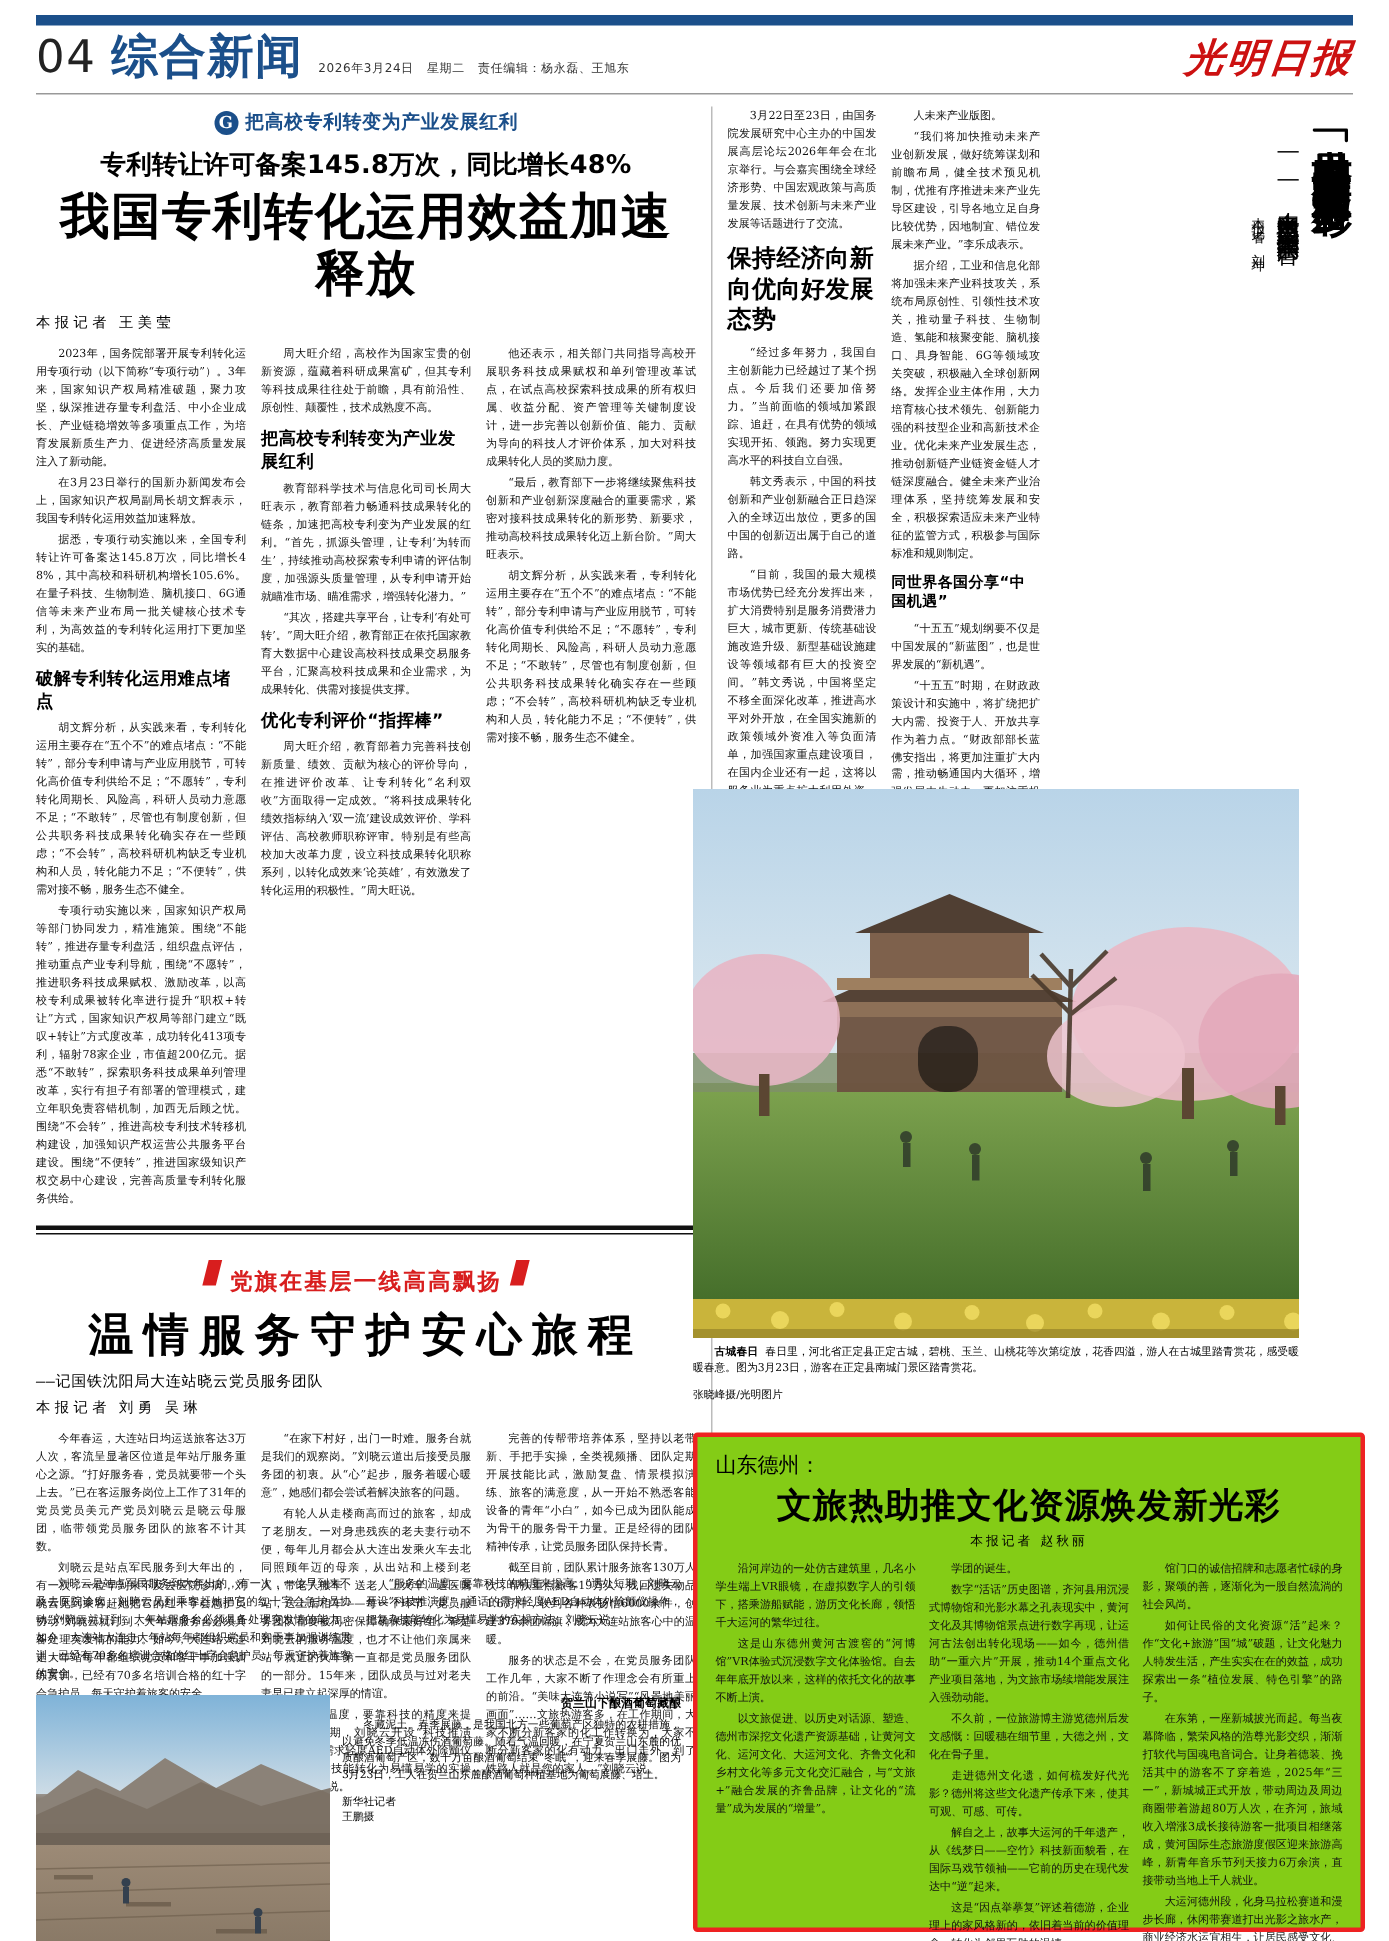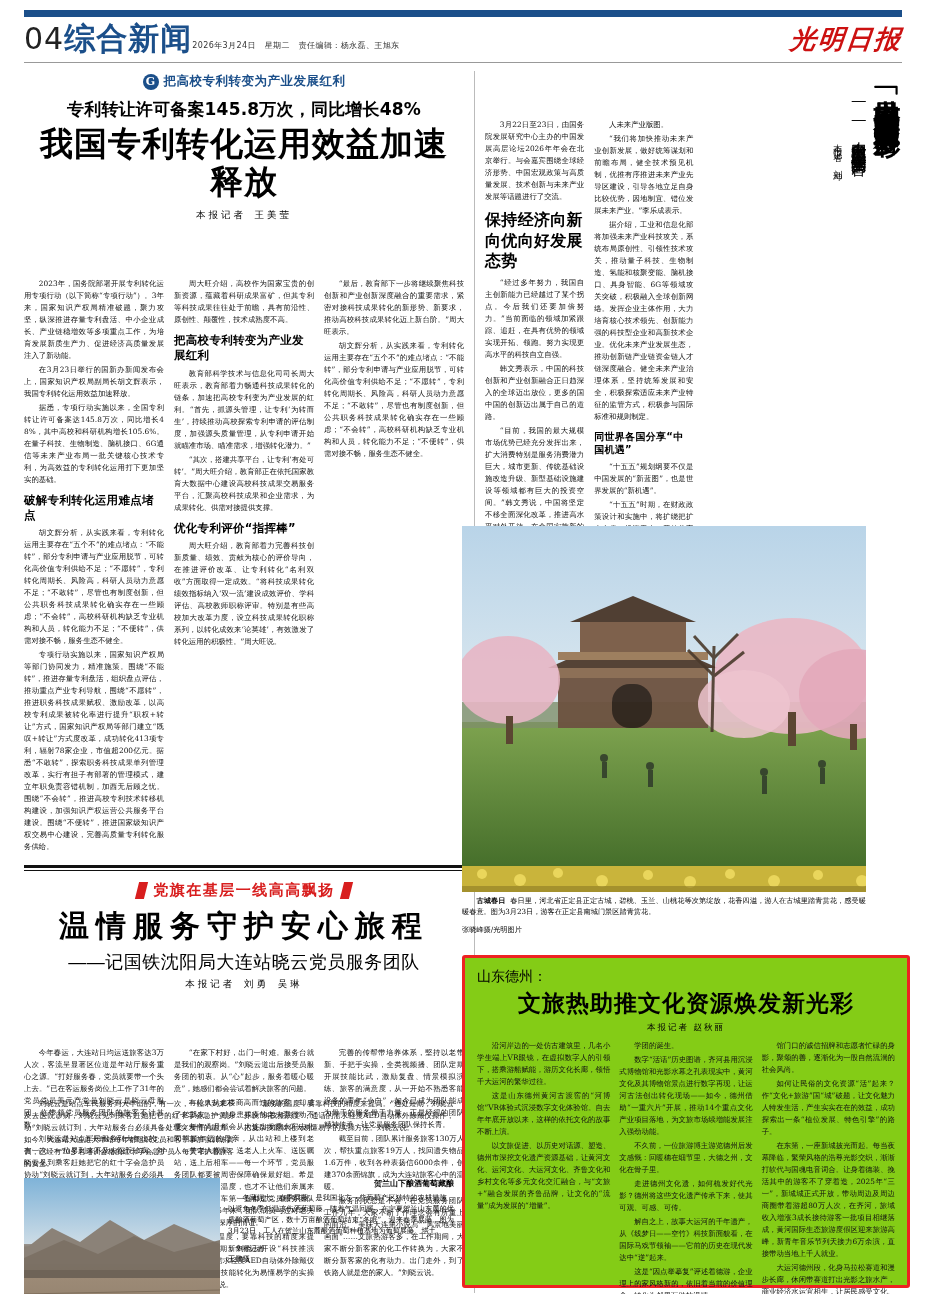--- a/index.html
+++ b/index.html
@@ -2,56 +2,56 @@
 <html><head>
 <meta charset="utf-8">
 <style>
   html,body{margin:0;padding:0;background:#fff;}
   body{width:926px;height:1294px;font-family:"DejaVu Sans","Liberation Sans",sans-serif;color:#000;overflow:hidden;}
   .page{position:relative;width:926px;height:1294px;background:#fff;box-sizing:border-box;padding:0 24px;}
 
   
   .topbar{height:7px;background:#1b4f8a;margin:10px 0 6px 0;}
   .masthead{display:flex;align-items:flex-end;justify-content:space-between;padding-bottom:4px;}
-  .mast-left{display:flex;align-items:flex-end;}
+  .mast-left{display:flex;align-items:flex-end;gap:10px;}
   .page-num{font-family:"DejaVu Sans","Liberation Sans",sans-serif;font-size:30px;font-weight:400;color:#222;line-height:1;letter-spacing:1px;}
   .section-name{font-family:"DejaVu Serif","Liberation Serif",serif;font-size:31px;font-weight:bold;color:#1b4f8a;line-height:1;letter-spacing:1px;}
   .mast-meta{font-size:8px;color:#333;padding-bottom:3px;letter-spacing:.4px;white-space:nowrap;}
   .logo{font-family:"DejaVu Serif","Liberation Serif",serif;font-size:26px;color:#cc1111;font-weight:bold;font-style:italic;letter-spacing:2px;line-height:1;padding-bottom:2px;transform:skewX(-6deg);}
   .rule{height:1px;background:#999;margin-top:4px;}
 
   
   .main-grid{display:flex;gap:10px;margin-top:8px;}
   .col-left{width:452px;}
   .col-mid{width:214px;}
   .col-right{width:204px;}
 
   .vsep{width:1px;background:#bbb;align-self:stretch;}
 
   
   .kicker{display:flex;align-items:center;justify-content:center;gap:5px;margin:2px 0 8px 0;}
   .kicker .gmark{width:16px;height:16px;border-radius:50%;background:#1b4f8a;color:#fff;font-size:11px;font-weight:bold;display:flex;align-items:center;justify-content:center;font-family:"DejaVu Serif",serif;}
   .kicker .ktext{color:#1b4f8a;font-weight:bold;font-size:12.5px;letter-spacing:.5px;}
   .shoulder{text-align:center;font-size:17px;font-weight:600;letter-spacing:.2px;margin-bottom:4px;font-family:"DejaVu Sans",sans-serif;}
   .headline1{text-align:center;font-size:33px;font-weight:bold;letter-spacing:1px;line-height:1.15;font-family:"DejaVu Sans",sans-serif;margin:2px 0 8px 0;}
-  .byline{text-align:center;font-size:9.5px;letter-spacing:3px;margin:4px 0 8px 0;font-family:Liberation Mono, monospace;}
+  .byline{text-align:left;font-size:9.5px;letter-spacing:3px;margin:4px 0 8px 0;font-family:Liberation Serif, serif;}
 
   .cols3{display:flex;gap:10px;}
-  .bodycol{flex:1;margin-top:48px;}
+  .bodycol{flex:1;}
   .para{font-family:"DejaVu Serif","Liberation Serif",serif;font-size:7.4px;line-height:1.62;text-align:justify;text-indent:2em;margin:0 0 2px 0;color:#111;word-break:break-all;}
   .subhead{font-family:"DejaVu Sans",sans-serif;font-size:11.5px;font-weight:bold;line-height:1.3;margin:7px 0 5px 0;letter-spacing:.3px;}
 
   
   .sep-thick{height:3px;background:#111;margin:10px 0 2px;}
   .sep-thin{height:1px;background:#111;margin-bottom:10px;}
   .redbanner{display:flex;align-items:center;justify-content:center;gap:7px;margin:4px 0 6px;}
   .redbanner .slash{width:9px;height:17px;background:#d81e1e;transform:skewX(-14deg);}
-  .redbanner .btxt{color:#d81e1e;font-weight:bold;font-size:15px;letter-spacing:1.5px;font-family:"DejaVu Sans",sans-serif;}
+  .redbanner .btxt{color:#d81e1e;font-weight:bold;font-size:15px;letter-spacing:1.5px;font-family:"DejaVu Sans",sans-serif;margin-top:12px;}
   .headline2{text-align:center;font-size:30px;font-weight:bold;letter-spacing:7px;font-family:"DejaVu Serif","Liberation Serif",serif;margin:4px 0 3px;}
-  .subtitle2{text-align:center;font-size:18px;letter-spacing:.5px;font-family:Liberation Sans, sans-serif;margin-bottom:3px;}
+  .subtitle2{text-align:left;font-size:10px;letter-spacing:.5px;font-family:Liberation Mono, monospace;margin-bottom:3px;}
 
   
   .vhead-wrap{display:flex;flex-direction:row-reverse;justify-content:flex-start;gap:4px;height:300px;padding-top:6px;}
   .vtitle{writing-mode:vertical-rl;text-orientation:upright;font-family:"DejaVu Serif","Liberation Serif",serif;font-size:27px;font-weight:bold;letter-spacing:2px;line-height:1.08;}
   .vsubtitle{writing-mode:vertical-rl;text-orientation:upright;font-family:"DejaVu Serif","Liberation Serif",serif;font-size:15.5px;letter-spacing:1px;padding-top:14px;}
   .vbyline{writing-mode:vertical-rl;text-orientation:upright;font-size:9px;letter-spacing:3px;padding-top:60px;font-family:"DejaVu Serif",serif;}
 
   
   .photo{position:relative;overflow:hidden;}
   .caption{font-family:"DejaVu Serif","Liberation Serif",serif;font-size:7.2px;line-height:1.55;text-align:justify;text-indent:2em;margin-top:3px;word-break:break-all;}
@@ -114,20 +114,21 @@
           </div>
           <div class="bodycol">
             <p class="para">周大旺介绍，高校作为国家宝贵的创新资源，蕴藏着科研成果富矿，但其专利等科技成果往往处于前瞻，具有前沿性、原创性、颠覆性，技术成熟度不高。</p>
             <div class="subhead">把高校专利转变为产业发展红利</div>
             <p class="para">教育部科学技术与信息化司司长周大旺表示，教育部着力畅通科技成果转化的链条，加速把高校专利变为产业发展的红利。“首先，抓源头管理，让专利‘为转而生’，持续推动高校探索专利申请的评估制度，加强源头质量管理，从专利申请开始就瞄准市场、瞄准需求，增强转化潜力。”</p>
             <p class="para">“其次，搭建共享平台，让专利‘有处可转’。”周大旺介绍，教育部正在依托国家教育大数据中心建设高校科技成果交易服务平台，汇聚高校科技成果和企业需求，为成果转化、供需对接提供支撑。</p>
             <div class="subhead">优化专利评价“指挥棒”</div>
             <p class="para">周大旺介绍，教育部着力完善科技创新质量、绩效、贡献为核心的评价导向，在推进评价改革、让专利转化“名利双收”方面取得一定成效。“将科技成果转化绩效指标纳入‘双一流’建设成效评价、学科评估、高校教师职称评审。特别是有些高校加大改革力度，设立科技成果转化职称系列，以转化成效来‘论英雄’，有效激发了转化运用的积极性。”周大旺说。</p>
           </div>
           <div class="bodycol">
+            <p class="para">他还表示，相关部门共同指导高校开展职务科技成果赋权和单列管理改革试点，在试点高校探索科技成果的所有权归属、收益分配、资产管理等关键制度设计，进一步完善以创新价值、能力、贡献为导向的科技人才评价体系，加大对科技成果转化人员的奖励力度。</p>
             <p class="para">“最后，教育部下一步将继续聚焦科技创新和产业创新深度融合的重要需求，紧密对接科技成果转化的新形势、新要求，推动高校科技成果转化迈上新台阶。”周大旺表示。</p>
             <p class="para">胡文辉分析，从实践来看，专利转化运用主要存在“五个不”的难点堵点：“不能转”，部分专利申请与产业应用脱节，可转化高价值专利供给不足；“不愿转”，专利转化周期长、风险高，科研人员动力意愿不足；“不敢转”，尽管也有制度创新，但公共职务科技成果转化确实存在一些顾虑；“不会转”，高校科研机构缺乏专业机构和人员，转化能力不足；“不便转”，供需对接不畅，服务生态不健全。</p>
           </div>
         </div>
       </div>
 
       <div class="sep-thick"></div>
       <div class="sep-thin"></div>
 
       <div>

